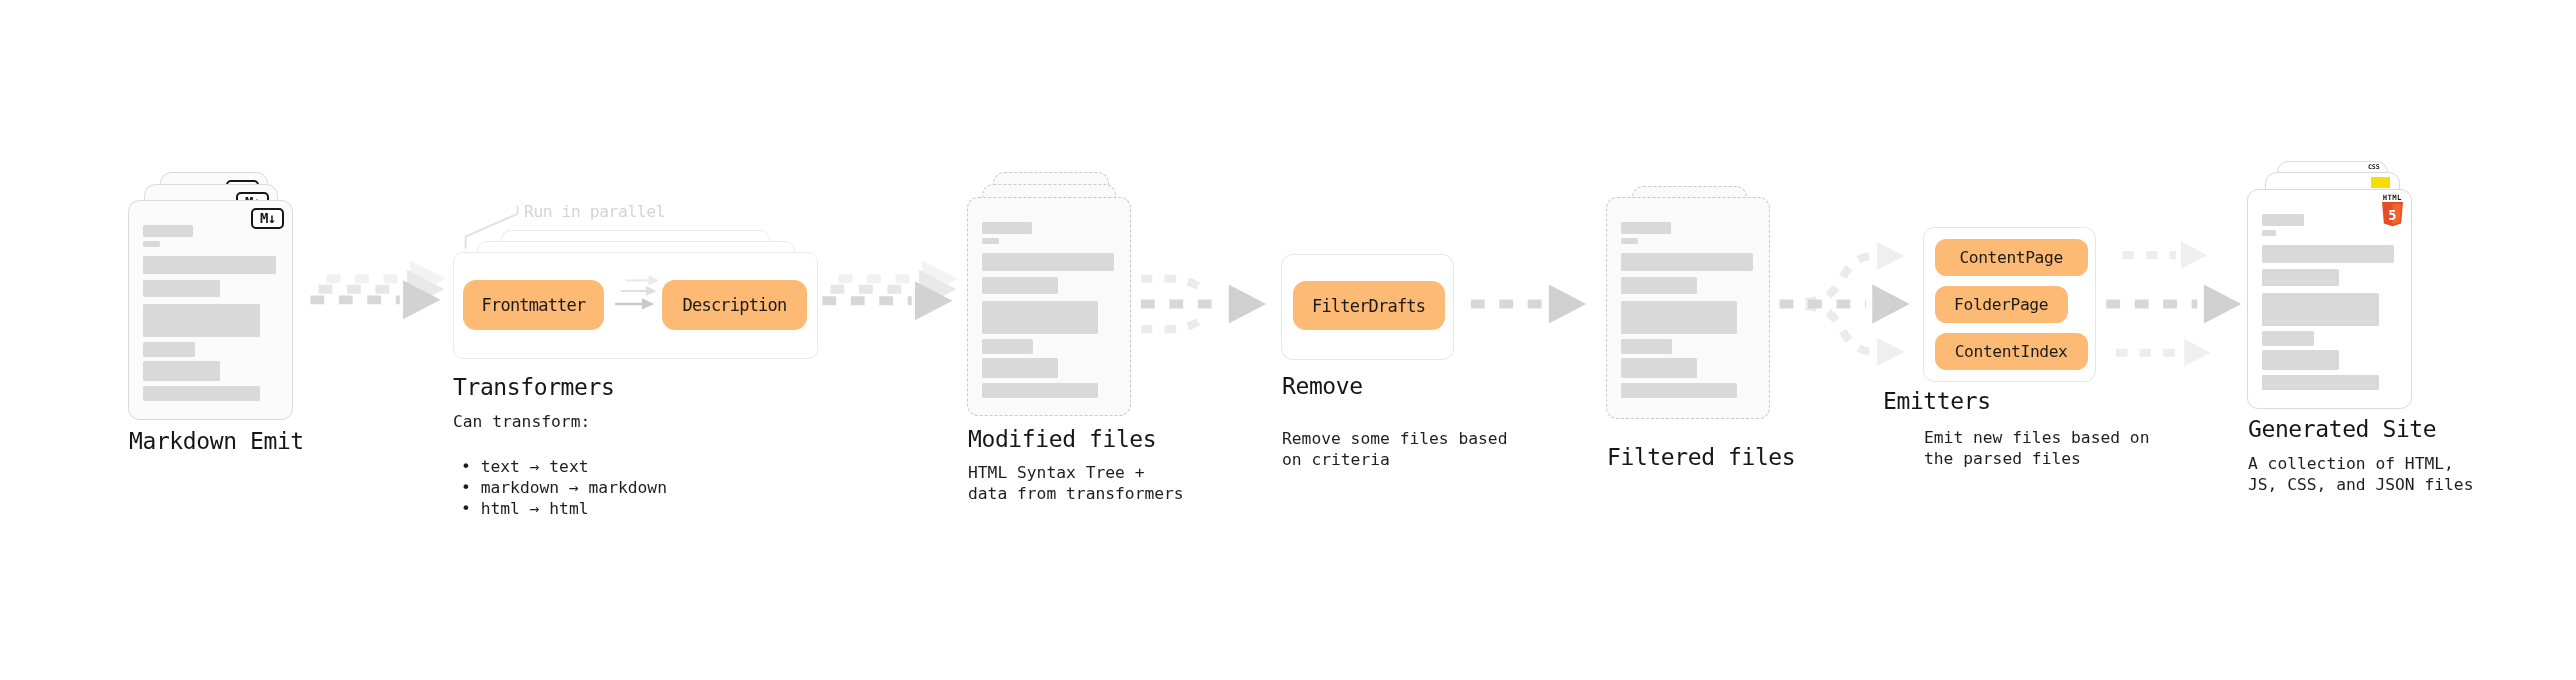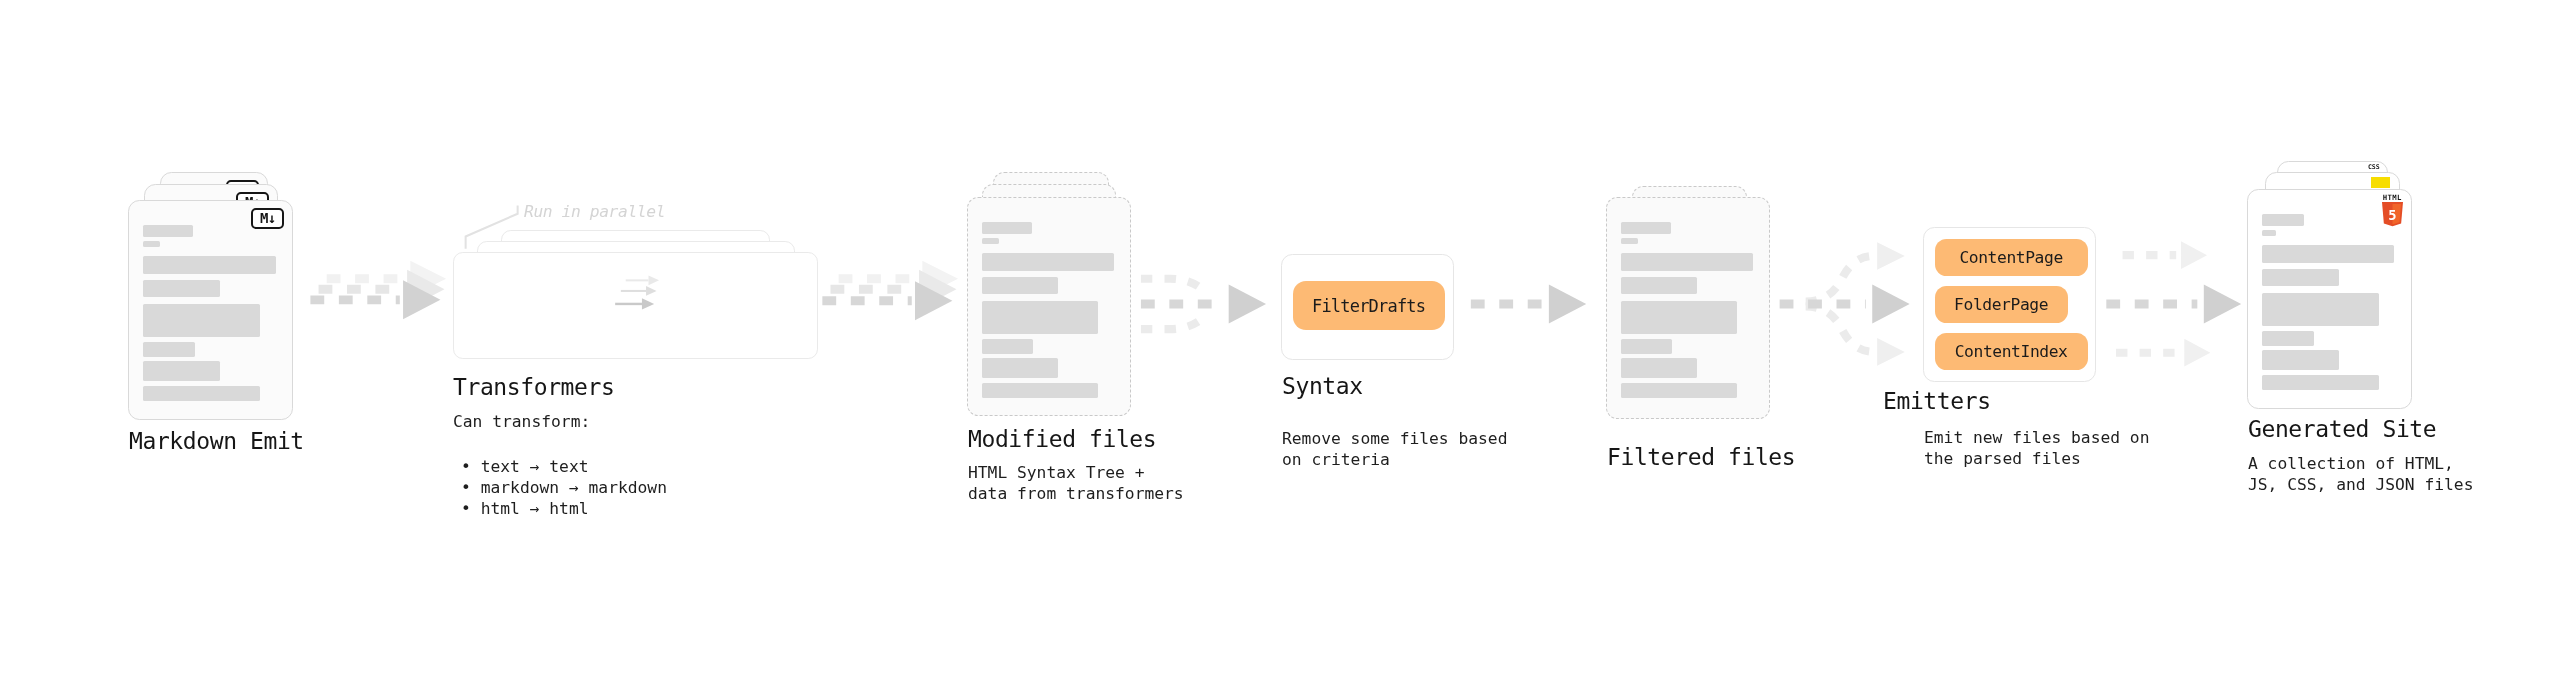--- a/index.html
+++ b/index.html
@@ -85,31 +85,33 @@
       <div class="bar b5"></div>
         <div class="bar b6"></div>
         <div class="bar b7"></div>
         <div class="bar b8"></div>
     </div>
   </div>
   <div class="stage-label" style="left:129px;top:428px;">Markdown Emit</div>
 </div>
 
 <div>
-  <div class="annotation" style="left:524px;top:202px;font-style:italic;">Run in parallel</div>
+  <div class="annotation" style="left:524px;top:202px;">Run in parallel</div>
 
   <div class="t-card" style="left:501px;top:230px;width:269px;height:106px;">
     <div class="pill ghost-back" style="left:7.3px;top:26px;width:104px;height:50px;"></div>
     <div class="pill ghost-back" style="left:154px;top:26px;width:107px;height:50px;"></div>
   </div>
   <div class="t-card" style="left:477px;top:241px;width:318px;height:106px;">
     <div class="pill ghost-mid" style="left:8.1px;top:25px;width:122px;height:50px;"></div>
     <div class="pill ghost-mid" style="left:181px;top:25px;width:126px;height:50px;"></div>
   </div>
   <div class="t-card" style="left:453px;top:252px;width:365px;height:107px;">
+    <div class="pill" style="left:9px;top:27px;width:141px;height:50px;">Frontmatter</div>
+    <div class="pill" style="left:208px;top:27px;width:145px;height:50px;">Description</div>
   </div>
 
   <div class="stage-label" style="left:453px;top:374px;">Transformers</div>
   <div class="stage-desc" style="left:453px;top:411px;">
     <div>Can transform:</div>
     <div style="padding-left:8.1px;margin-top:24px;">• text → text</div>
     <div style="padding-left:8.1px;">• markdown → markdown</div>
     <div style="padding-left:8.1px;">• html → html</div>
   </div>
 </div>
@@ -133,21 +135,21 @@
   <div class="stage-desc" style="left:968px;top:462px;">
     <div>HTML Syntax Tree +</div>
     <div>data from transformers</div>
   </div>
 </div>
 
 <div>
   <div class="panel" style="left:1281px;top:254px;width:173px;height:106px;">
     <div class="pill" style="left:10.6px;top:26px;width:152px;height:49px;">FilterDrafts</div>
   </div>
-  <div class="stage-label" style="left:1282px;top:373px;">Syntax</div>
+  <div class="stage-label" style="left:1282px;top:373px;">Remove</div>
   <div class="stage-desc" style="left:1282px;top:428px;">
     <div>Remove some files based</div>
     <div>on criteria</div>
   </div>
 </div>
 
 <div>
   <div class="file-card dashed" style="left:1632px;top:186px;width:115px;height:219px;"></div>
   <div class="file-card dashed" style="left:1606px;top:197px;width:164px;height:222px;">
     <div class="bars">

